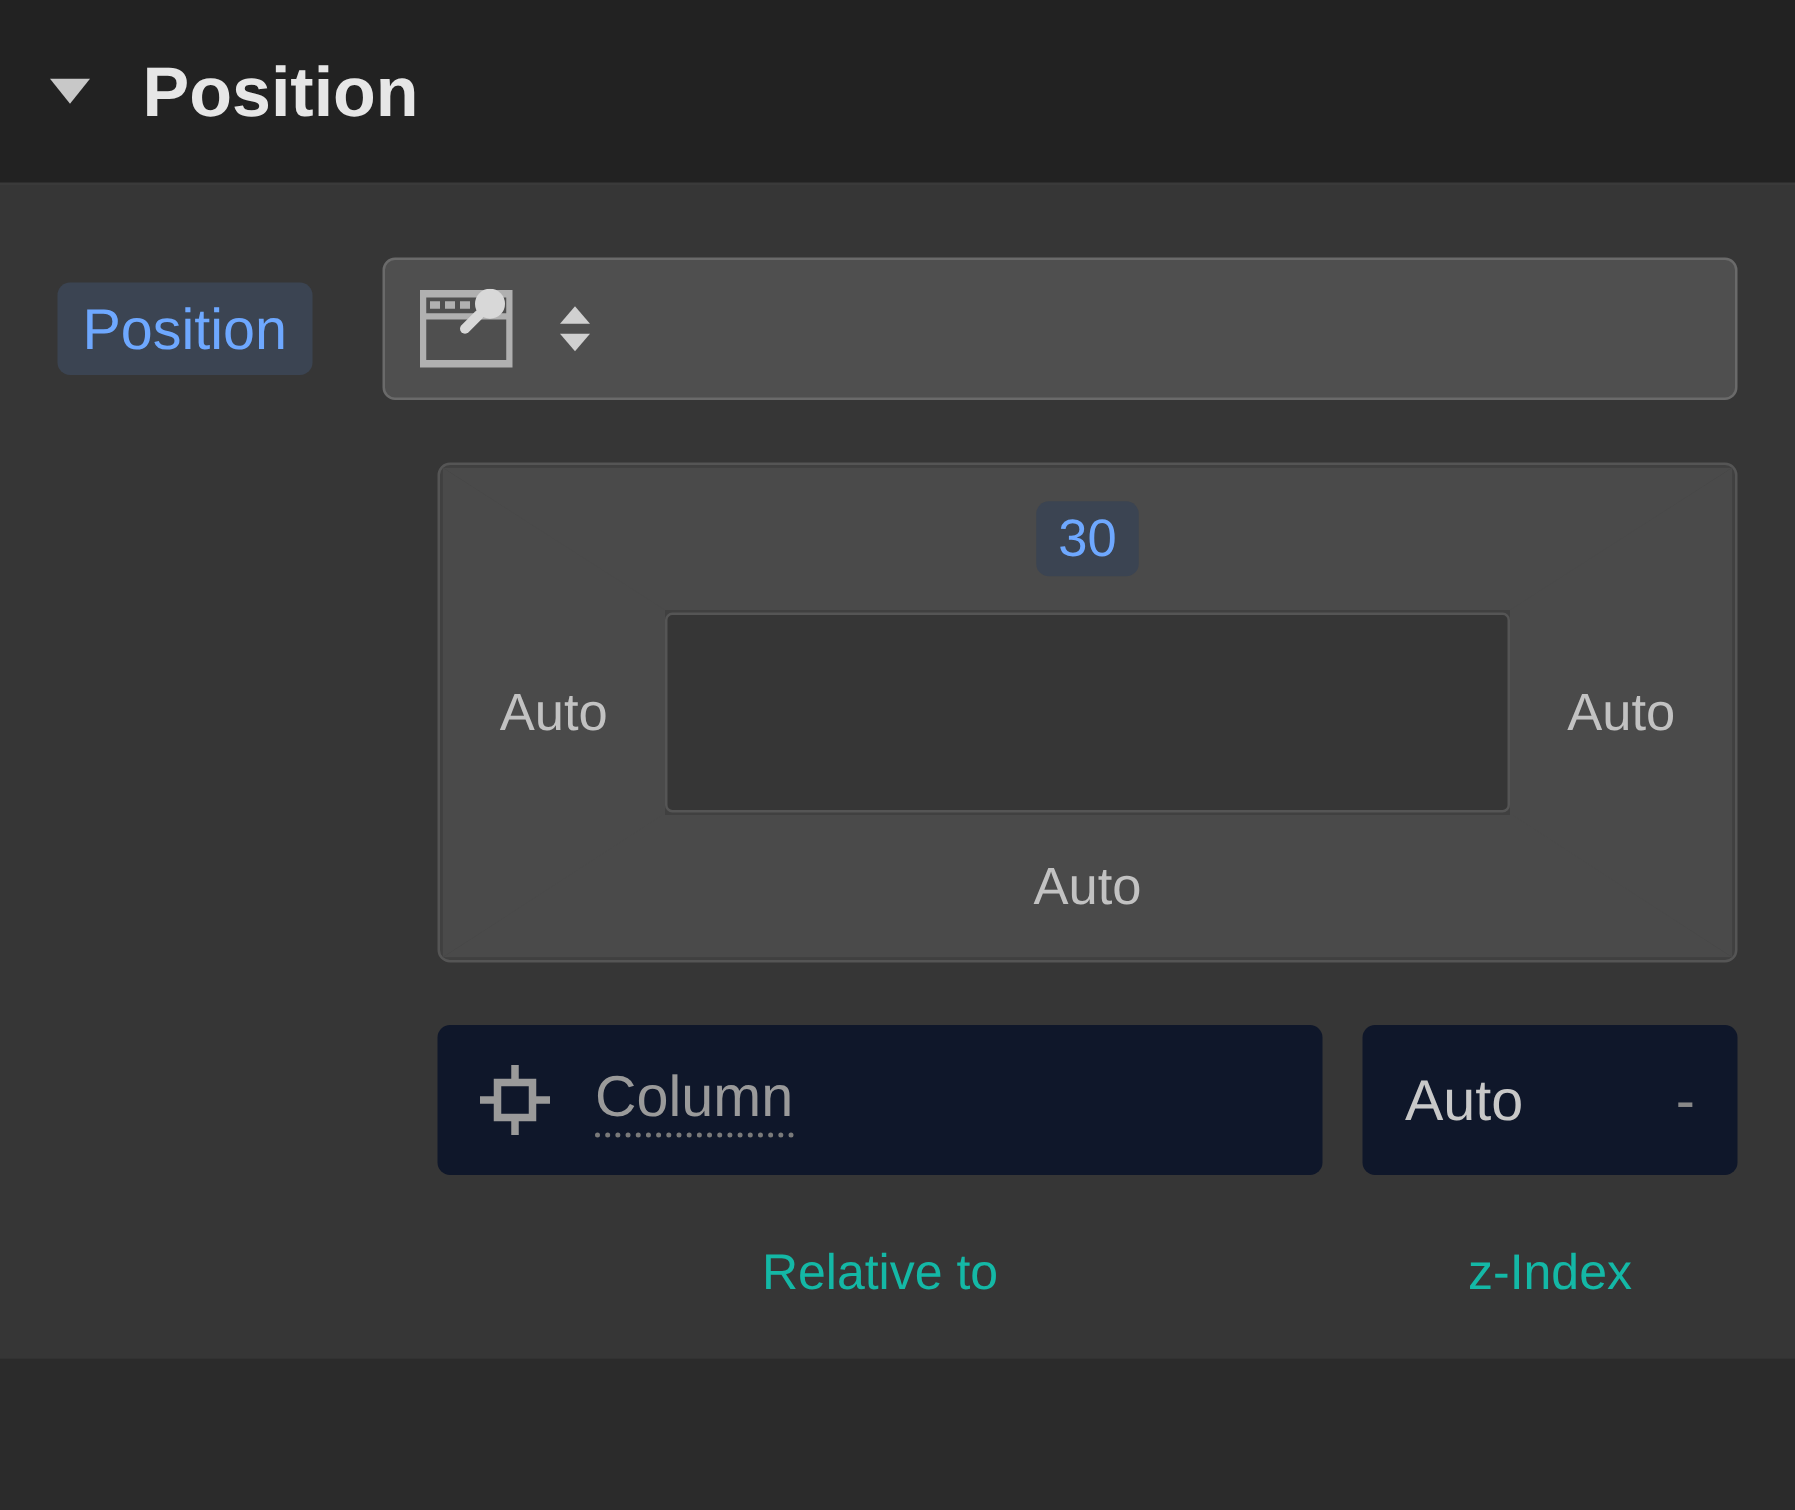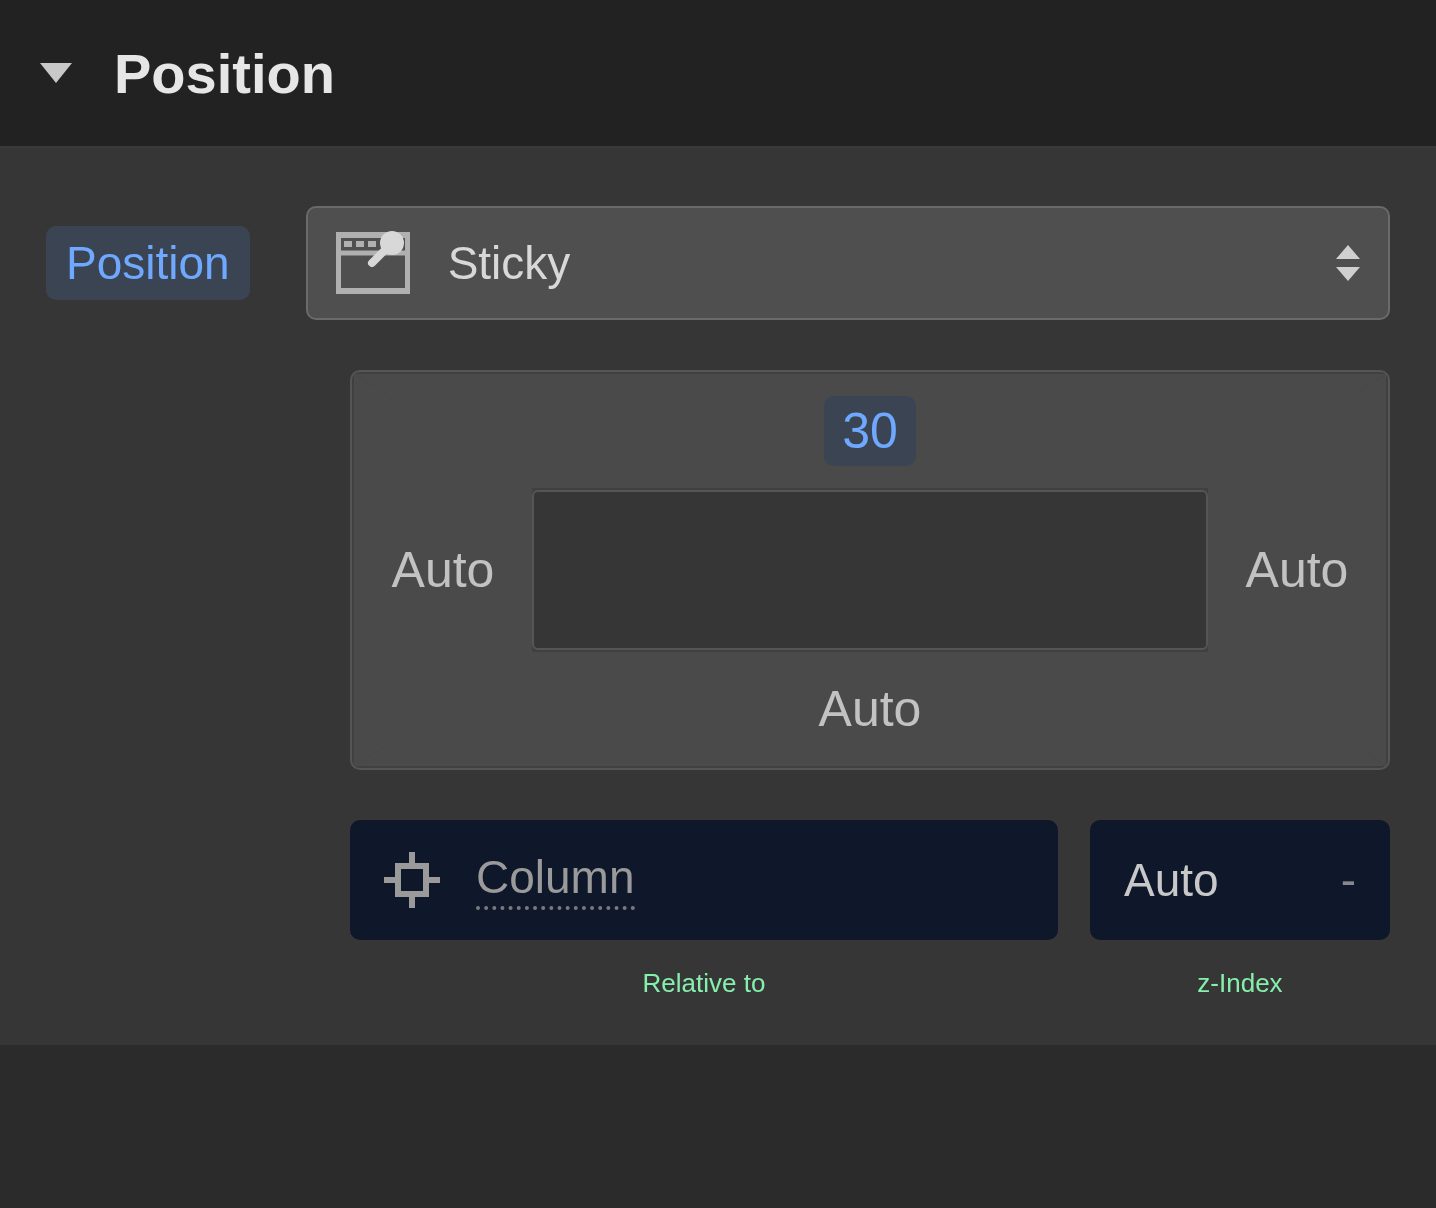--- a/index.html
+++ b/index.html
@@ -155,21 +155,21 @@
   top: 118px;
   left: 180px;
   right: 180px;
   bottom: 118px;
   background: #363636;
   border: 2px solid #555555;
   border-radius: 6px;
 }
 .offset-value {
   color: #c2c2c2;
-  font-size: 50px;
+  font-size: 42px;
 }
 .offset-value.active {
   background: #3b4452;
   color: #6ea8ff;
   padding: 6px 18px;
   border-radius: 10px;
 }
 
 
 .row-bottom {
@@ -215,23 +215,23 @@
 .zindex-value {
   color: #c8c8c8;
   font-size: 46px;
   flex: 1;
 }
 .zindex-dash {
   color: #888888;
   font-size: 46px;
 }
 .sub-label {
-  color: #86efac;
-  font-size: 26px;
-  margin-top: 28px;
+  color: #14b8a6;
+  font-size: 40px;
+  margin-top: 56px;
 }
 </style>
 </head>
 <body>
 
 <div class="section-header">
   <div class="disclosure-triangle"></div>
   <div class="section-title">Position</div>
 </div>
 
@@ -245,21 +245,20 @@
         <svg viewBox="0 0 74 64" width="74" height="64">
           <rect x="2" y="4" width="70" height="56" fill="none" stroke="#b0b0b0" stroke-width="6"></rect>
           <rect x="8" y="10" width="8" height="6" fill="#b0b0b0"></rect>
           <rect x="20" y="10" width="8" height="6" fill="#b0b0b0"></rect>
           <rect x="32" y="10" width="8" height="6" fill="#b0b0b0"></rect>
           <line x1="2" y1="22" x2="72" y2="22" stroke="#b0b0b0" stroke-width="5"></line>
           <circle cx="56" cy="12" r="12" fill="#d8d8d8"></circle>
           <line x1="47" y1="21" x2="36" y2="32" stroke="#d8d8d8" stroke-width="8" stroke-linecap="round"></line>
         </svg>
       </div>
-      <div class="dropdown-label">Sticky</div>
       <div class="dropdown-chevrons">
         <div class="chev-up"></div>
         <div class="chev-down"></div>
       </div>
     </div>
   </div>
 
   <div class="offset-box">
     <div class="trapezoid trap-top">
       <span class="offset-value active">30</span>

